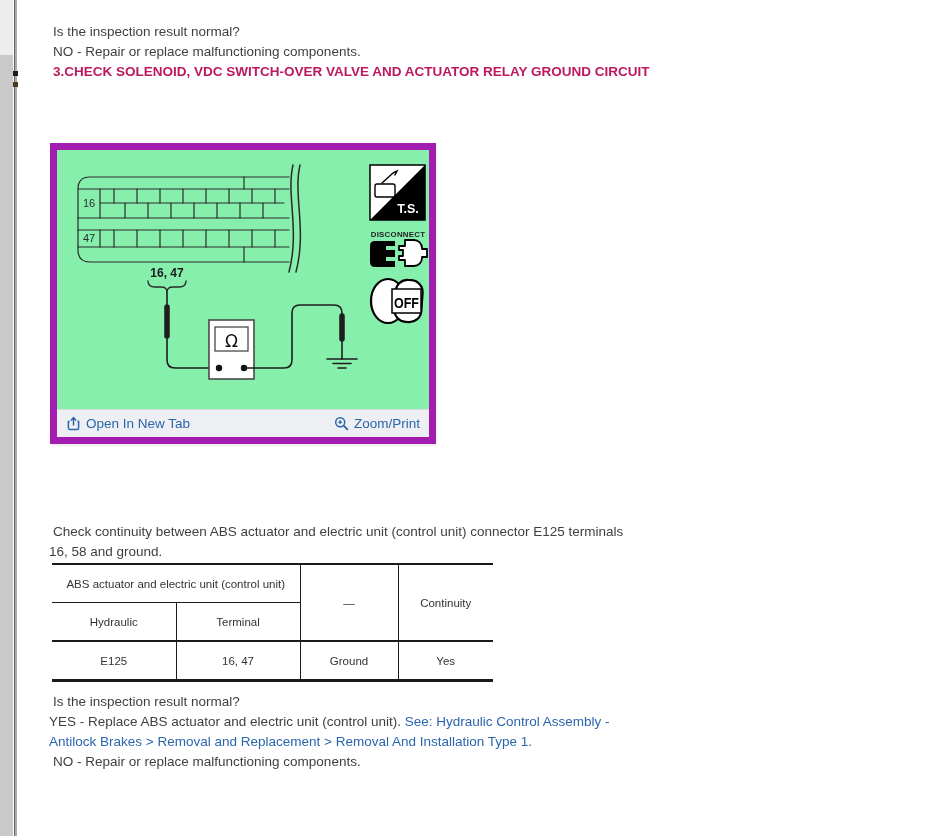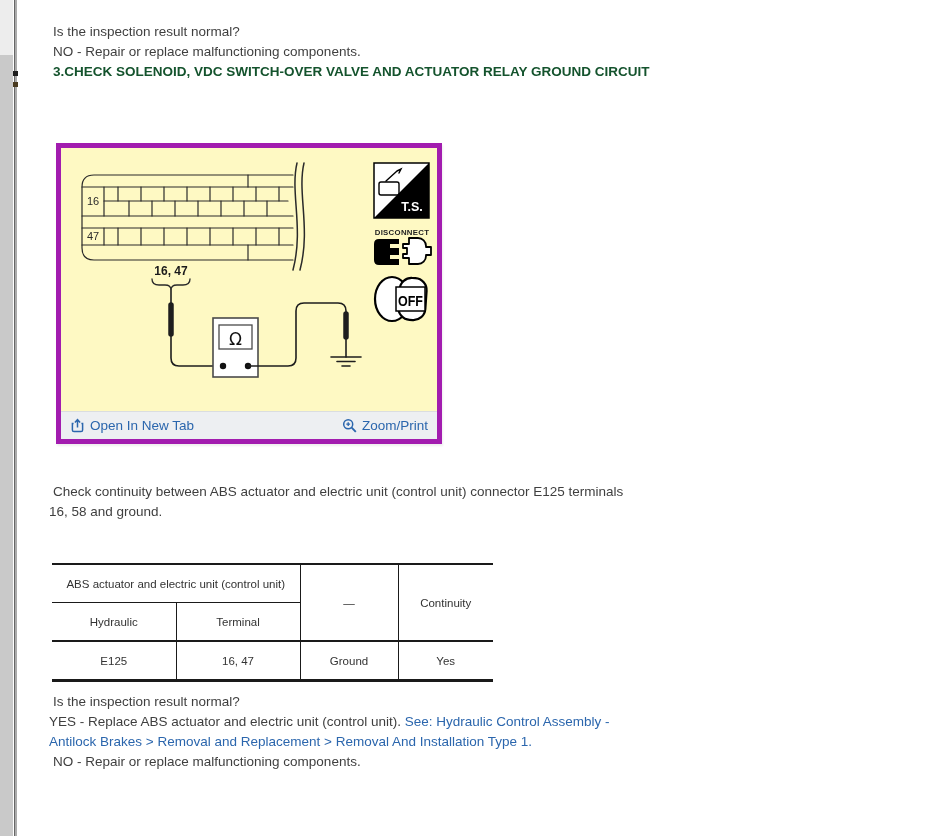--- a/index.html
+++ b/index.html
@@ -7,26 +7,26 @@
          font-family:"Liberation Sans",sans-serif;color:#3f3f3f;}
   
   .rail{position:absolute;left:0;top:0;width:13px;height:836px;background:#c9c9c9;}
   .rail-top{position:absolute;left:0;top:0;width:13px;height:55px;background:#ededed;}
   .vdivider{position:absolute;left:14px;top:0;width:2px;height:836px;background:#ababab;border-left:1px solid #666;}
   .grip-a{position:absolute;left:13px;top:71px;width:5px;height:5px;background:#1d1d1d;}
   .grip-b{position:absolute;left:13px;top:82px;width:5px;height:5px;background:#4a3b20;}
 
   .txt{position:absolute;font-size:13.5px;line-height:20px;}
   .txt div{white-space:nowrap;}
-  .bold{font-weight:bold;color:#14532d;}
+  .bold{font-weight:bold;color:#be185d;}
   .link{color:#2b66ad;cursor:pointer;}
 
   
-  .card{position:absolute;left:56px;top:143px;width:386px;height:301px;border:5px solid #a21caf;
-        background:#fef9c3;box-sizing:border-box;box-shadow:1px 2px 2px rgba(0,0,0,0.07);}
+  .card{position:absolute;left:50px;top:143px;width:386px;height:301px;border:7px solid #a21caf;
+        background:#86efac;box-sizing:border-box;box-shadow:1px 2px 2px rgba(0,0,0,0.07);}
   .card-img{position:relative;width:100%;height:272px;}
   .card-footer{position:absolute;left:0;bottom:0;width:100%;height:28px;background:#edeff2;
                border-top:1px solid #dadde0;display:flex;align-items:center;justify-content:space-between;
                padding:0 9px;box-sizing:border-box;}
   .flink{display:flex;align-items:flex-start;gap:5px;font-size:13.5px;color:#2b66ad;cursor:pointer;}
 
   
   .rtable{position:absolute;left:52px;top:563px;border-collapse:collapse;table-layout:fixed;
           font-size:11.5px;color:#333;border-top:2px solid #1a1a1a;border-bottom:3px solid #1a1a1a;}
   .rtable td{height:21px;text-align:center;vertical-align:middle;padding:8px 2px;
@@ -166,21 +166,21 @@
           <circle cx="6.2" cy="6.2" r="4.5" fill="none" stroke="#2b66ad" stroke-width="1.5"></circle>
           <path d="M9.7,9.7 L13.8,13.8" stroke="#2b66ad" stroke-width="1.9"></path>
           <path d="M6.2,4.3 v3.8 M4.3,6.2 h3.8" stroke="#2b66ad" stroke-width="1.3"></path>
         </svg>
         <span>Zoom/Print</span>
       </span>
     </div>
   </div>
 
   <div class="txt" style="left:49px;top:482px;">
-    <div style="margin-left:4px;">Check continuity between ABS actuator and electric unit (control unit) connector E125 terminals</div>
+    <div style="margin-left:4px;margin-top:40px;">Check continuity between ABS actuator and electric unit (control unit) connector E125 terminals</div>
     <div>16, 58 and ground.</div>
   </div>
 
   <table class="rtable">
     <colgroup>
         <col style="width:124px">
         <col style="width:124px">
         <col style="width:98px">
         <col style="width:95px">
       </colgroup>

